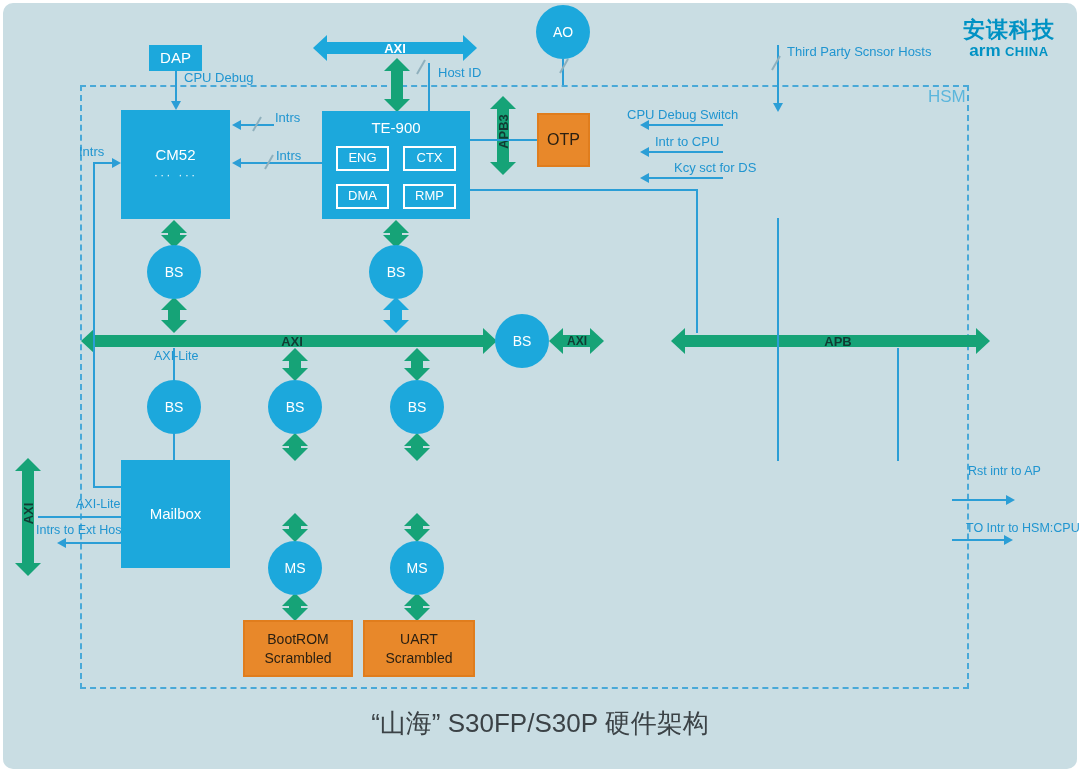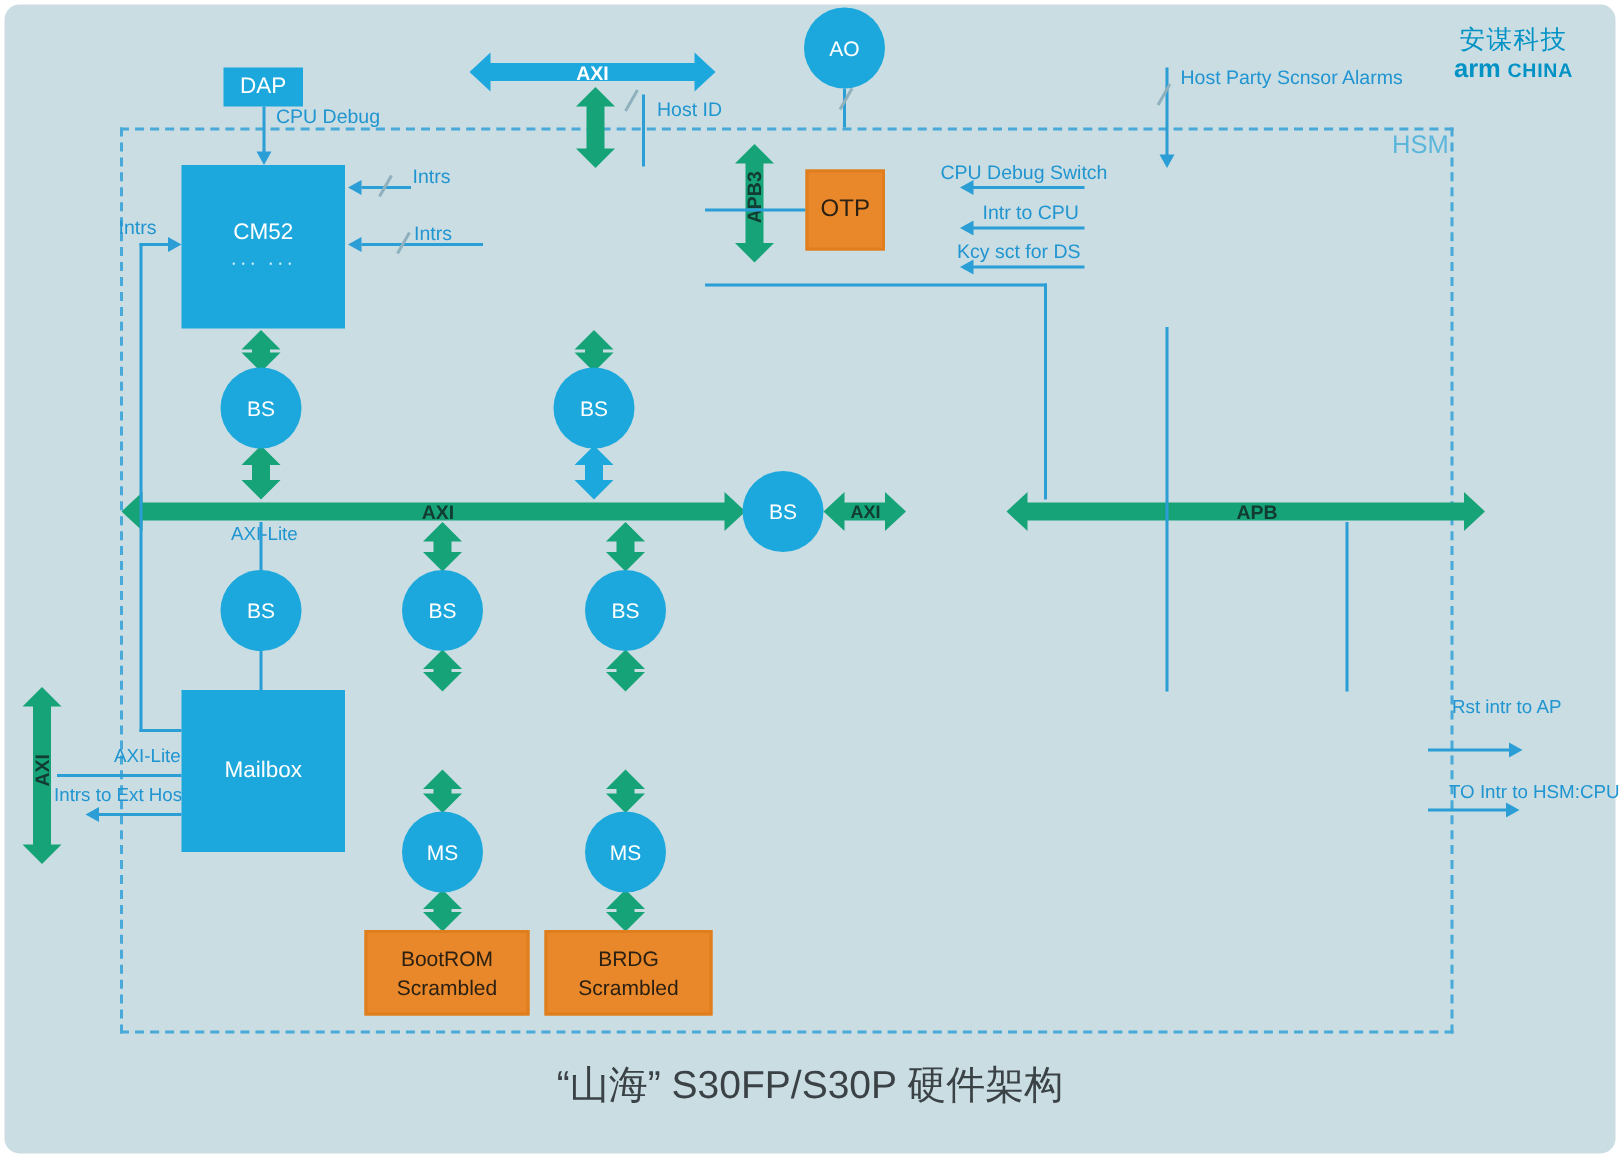--- a/index.html
+++ b/index.html
@@ -43,21 +43,21 @@
   .td{border-left:5px solid transparent;border-right:5px solid transparent;border-top:9px solid #2b9ed6;}
   .sl{position:absolute;width:16px;height:2px;background:#8fb0bd;transform:rotate(-60deg);}
   
   .lbl{position:absolute;color:#2095d0;font-size:13px;white-space:nowrap;}
   .dk{position:absolute;color:#113b33;font-size:13px;font-weight:bold;white-space:nowrap;text-align:center;}
   .wt{position:absolute;color:#ffffff;font-size:13px;font-weight:bold;white-space:nowrap;text-align:center;}
   .rot{transform:rotate(-90deg);transform-origin:center center;}
   .hsm-lbl{position:absolute;color:#5cb6dc;font-size:17px;}
   .title{position:absolute;left:0;right:0;top:706px;text-align:center;color:#3b4246;font-size:26px;}
   .logo{position:absolute;left:956px;top:18px;width:106px;text-align:center;color:#0092c4;line-height:1.1;}
-  .logo-cn{font-size:17px;font-weight:normal;letter-spacing:1px;}
+  .logo-cn{font-size:22px;font-weight:bold;letter-spacing:1px;}
   .logo-en{font-weight:bold;}
   .logo-arm{font-size:17px;}
   .logo-china{font-size:13px;letter-spacing:.5px;}
 </style>
 </head>
 <body>
 
 <div class="stage">
   <div class="canvas"></div>
   <div class="hsm"></div>
@@ -151,21 +151,21 @@
   <div class="vl" style="left:428px;top:63px;height:48px;"></div>
   <div class="sl" style="left:413px;top:66px;"></div>
   <div class="lbl" style="left:438px;top:65px;">Host ID</div>
 
   <div class="vl" style="left:562px;top:59px;height:26px;"></div>
   <div class="sl" style="left:556px;top:65px;"></div>
 
   <div class="vl" style="left:777px;top:45px;height:59px;"></div>
   <div class="td" style="left:773px;top:103px;"></div>
   <div class="sl" style="left:768px;top:62px;"></div>
-  <div class="lbl" style="left:787px;top:44px;">Host Party Scnsor Alarms</div>
+  <div class="lbl" style="left:787px;top:44px;">Third Party Scnsor Hosts</div>
 
   <div class="hl" style="left:241px;top:124px;width:33px;"></div>
   <div class="tl" style="left:232px;top:120px;"></div>
   <div class="sl" style="left:249px;top:123px;"></div>
   <div class="lbl" style="left:275px;top:110px;">Intrs</div>
 
   <div class="hl" style="left:241px;top:162px;width:81px;"></div>
   <div class="tl" style="left:232px;top:158px;"></div>
   <div class="sl" style="left:261px;top:161px;"></div>
   <div class="lbl" style="left:276px;top:148px;">Intrs</div>
@@ -186,21 +186,21 @@
   <div class="vl" style="left:897px;top:348px;height:113px;"></div>
 
   <div class="hl" style="left:648px;top:124px;width:75px;"></div>
   <div class="tl" style="left:640px;top:120px;"></div>
   <div class="lbl" style="left:627px;top:107px;">CPU Debug Switch</div>
   <div class="hl" style="left:648px;top:151px;width:75px;"></div>
   <div class="tl" style="left:640px;top:147px;"></div>
   <div class="lbl" style="left:655px;top:134px;">Intr to CPU</div>
   <div class="hl" style="left:648px;top:177px;width:75px;"></div>
   <div class="tl" style="left:640px;top:173px;"></div>
-  <div class="lbl" style="left:638px;top:160px;">Kcy sct for DS</div>
+  <div class="lbl" style="left:674px;top:160px;">Kcy sct for DS</div>
 
   <div class="vl" style="left:173px;top:348px;height:33px;"></div>
   <div class="vl" style="left:173px;top:433px;height:27px;"></div>
   <div class="lbl" style="left:154px;top:349px;font-size:12.5px;">AXI-Lite</div>
 
   <div class="hl" style="left:38px;top:516px;width:83px;"></div>
   <div class="lbl" style="left:76px;top:497px;font-size:12.5px;">AXI-Lite</div>
   <div class="hl" style="left:66px;top:542px;width:55px;"></div>
   <div class="tl" style="left:57px;top:538px;"></div>
   <div class="lbl" style="left:36px;top:523px;font-size:12.5px;">Intrs to Ext Hosts</div>
@@ -212,35 +212,44 @@
   <div class="tr" style="left:1004px;top:535px;"></div>
   <div class="lbl" style="left:966px;top:521px;font-size:12.5px;">TO Intr to HSM:CPU</div>
 
   <div class="box" style="left:149px;top:45px;width:53px;height:26px;">DAP</div>
 
   <div class="box" style="left:121px;top:110px;width:109px;height:109px;flex-direction:column;">
     <div>CM52</div>
     <div class="cm-dots">··· ···</div>
   </div>
 
+  <div class="box te" style="left:322px;top:111px;width:148px;height:108px;">
+    <div>TE-900</div>
+    <div class="te-grid">
+      <div class="te-sub">ENG</div>
+      <div class="te-sub">CTX</div>
+      <div class="te-sub">DMA</div>
+      <div class="te-sub">RMP</div>
+    </div>
+  </div>
 
   <div class="obox" style="left:537px;top:113px;width:49px;height:50px;font-size:16px;">OTP</div>
 
   <div class="circ" style="left:536px;top:5px;">AO</div>
 
 
 
   <div class="box" style="left:121px;top:460px;width:109px;height:108px;">Mailbox</div>
 
   <div class="obox" style="left:243px;top:620px;width:106px;height:53px;">
     <div>BootROM</div>
     <div>Scrambled</div>
   </div>
   <div class="obox" style="left:363px;top:620px;width:108px;height:53px;">
-    <div>BRDG</div>
+    <div>UART</div>
     <div>Scrambled</div>
   </div>
 
   <div class="circ" style="left:147px;top:245px;">BS</div>
   <div class="circ" style="left:369px;top:245px;">BS</div>
   <div class="circ" style="left:495px;top:314px;">BS</div>
   <div class="circ" style="left:147px;top:380px;">BS</div>
   <div class="circ" style="left:268px;top:380px;">BS</div>
   <div class="circ" style="left:390px;top:380px;">BS</div>
   <div class="circ" style="left:268px;top:541px;">MS</div>

